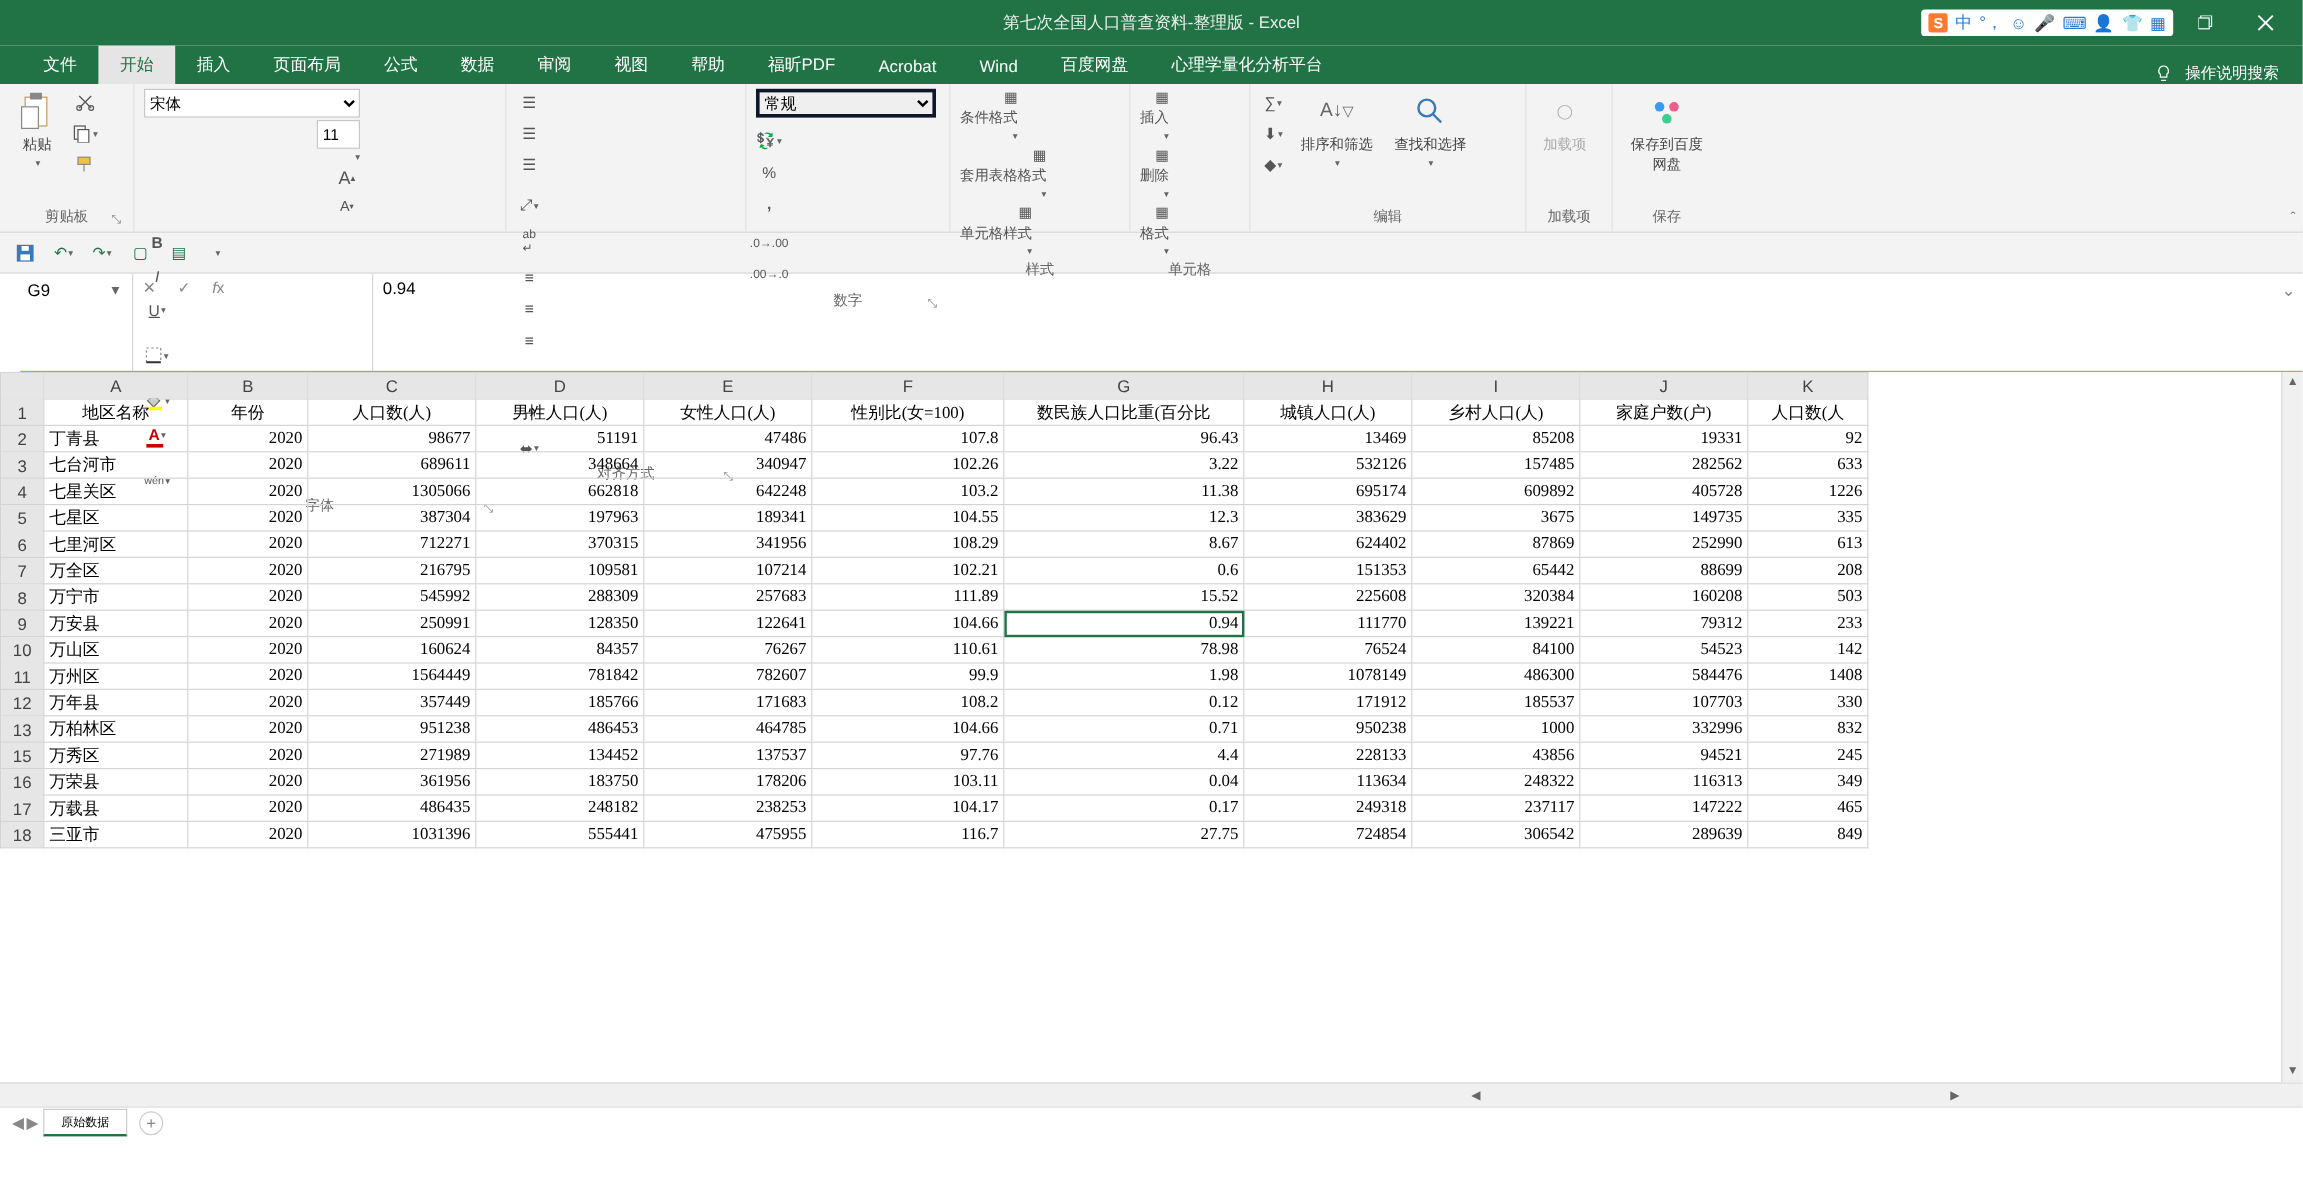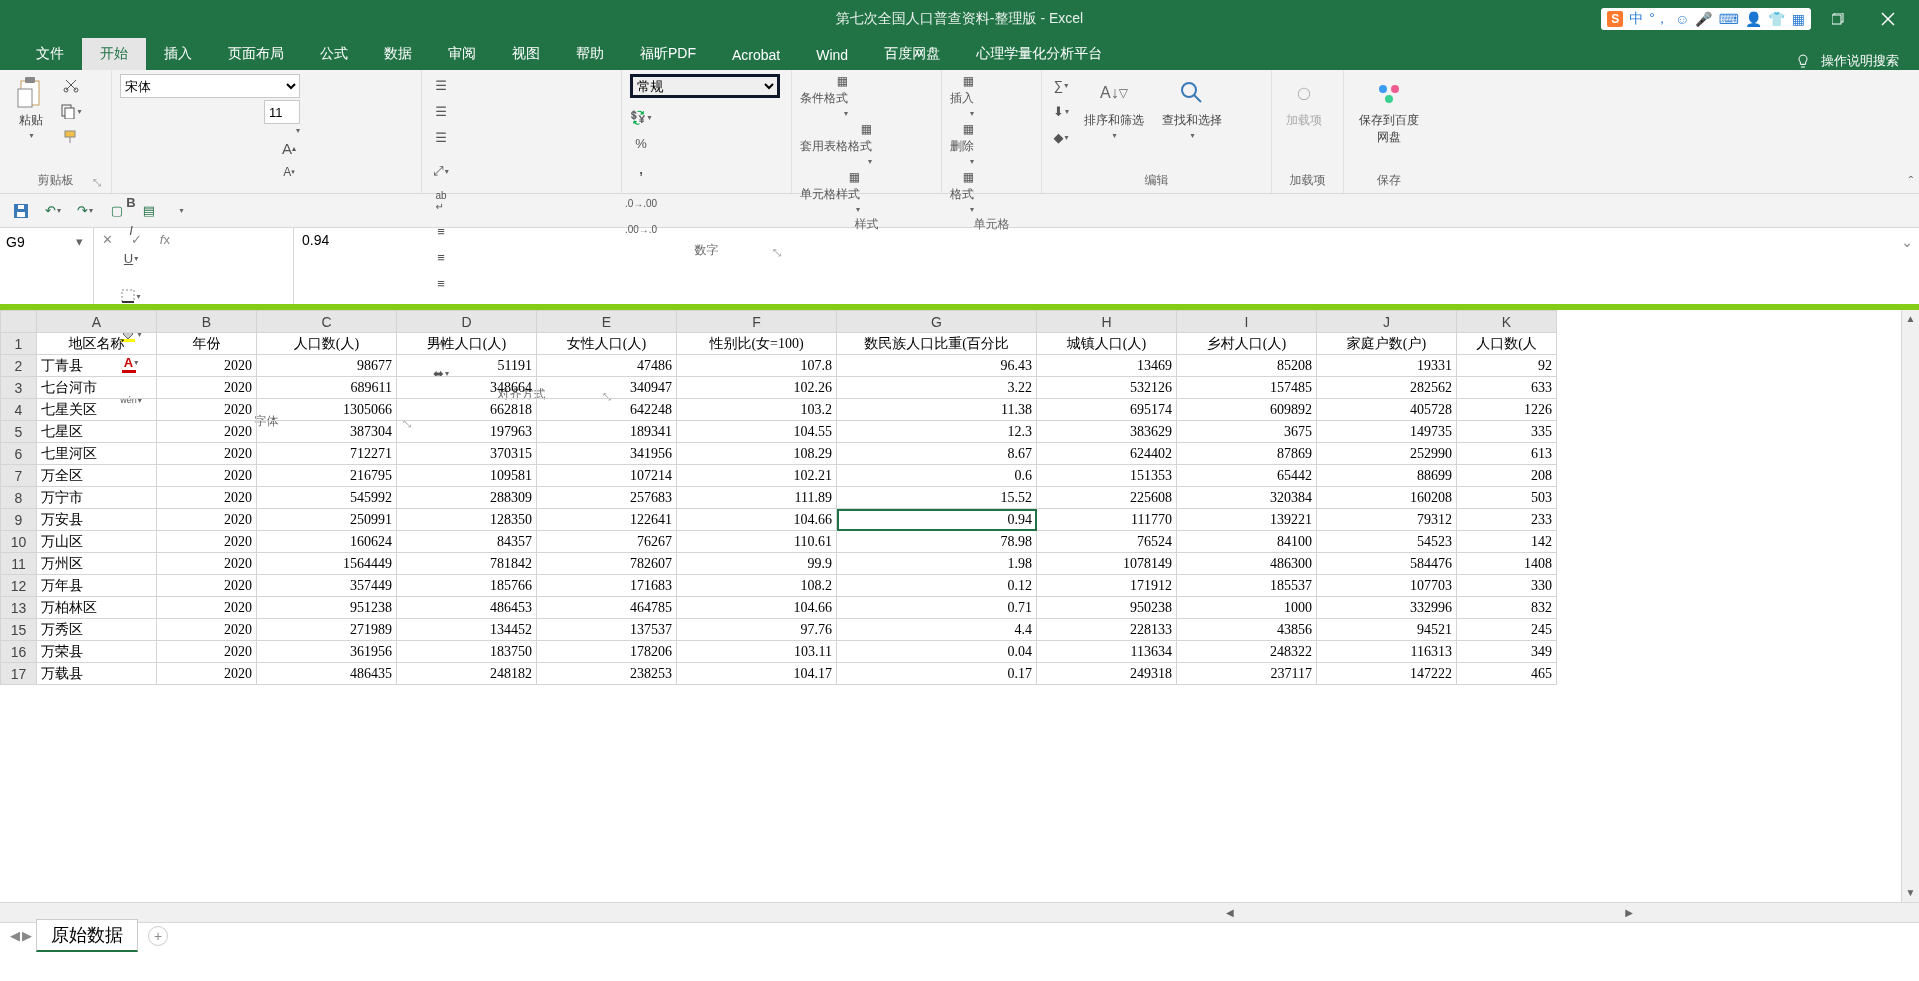--- a/index.html
+++ b/index.html
@@ -37,21 +37,21 @@
 select.font-name { width: 180px; height: 24px; font-size: 13px; border: 1px solid #c8c8c8; background: #fff; }
 input.font-size { width: 36px; height: 24px; font-size: 13px; border: 1px solid #c8c8c8; text-align: left; padding-left: 4px; }
 .toolbar-sep { width: 1px; background: #d8d8d8; margin: 2px 4px; align-self: stretch; }
 .ribbon-collapse { position: absolute; right: 6px; bottom: 4px; color: #666; }
 
 
 .qat { height: 34px; background: #f3f3f3; border-bottom: 1px solid #d8d8d8; display: flex; align-items: center; gap: 10px; padding-left: 10px; }
 .qat .mini-btn { color: #217346; }
 
 
-.formula-row { height: 82px; border-bottom: 6px solid #84cc16; display: flex; }
+.formula-row { height: 82px; border-bottom: 1px solid #84cc16; display: flex; margin-left: 17px; }
 .name-box { width: 94px; border-right: 1px solid #d8d8d8; display: flex; align-items: flex-start; padding: 4px; }
 .name-box input { width: 70px; border: none; font-size: 14px; padding: 2px; }
 .name-box .drp2 { color: #666; padding: 2px; }
 .fx-controls { width: 200px; display: flex; align-items: flex-start; padding: 4px 8px; gap: 18px; color: #888; border-right: 1px solid #d8d8d8; }
 .formula-input { flex: 1; padding: 4px 8px; font-size: 14px; position: relative; }
 .fx-expand { position: absolute; right: 6px; top: 6px; color: #888; }
 
 
 .grid-wrap { position: relative; height: 592px; overflow: hidden; }
 table.grid { border-collapse: collapse; table-layout: fixed; }
@@ -64,21 +64,21 @@
 .grid tr.header-row td { text-align: center; font-family: SimSun, serif; }
 .grid td.active { outline: 2px solid #217346; outline-offset: -2px; background: #fff; }
 .vscroll { position: absolute; right: 0; top: 0; bottom: 0; width: 18px; background: #f0f0f0; border-left: 1px solid #d8d8d8; }
 .vscroll .arrow { height: 18px; text-align: center; color: #666; font-size: 10px; line-height: 18px; }
 .hscroll-wrap { height: 20px; display: flex; align-items: center; border-top: 1px solid #d8d8d8; background: #f0f0f0; }
 .hscroll { flex: 1; display: flex; justify-content: center; gap: 40%; color: #666; font-size: 10px; }
 
 
 .sheet-tabs { height: 26px; background: #fff; border-top: 1px solid #d8d8d8; display: flex; align-items: center; padding-left: 10px; gap: 4px; }
 .sheet-nav { display: flex; gap: 2px; color: #888; }
-.sheet-tab { padding: 3px 14px; border: 1px solid #ccc; border-bottom: none; background: #fff; font-size: 18px; }
+.sheet-tab { padding: 3px 14px; border: 1px solid #ccc; border-bottom: none; background: #fff; font-size: 10px; }
 .sheet-tab.active { border-bottom: 2px solid #217346; font-weight: 500; }
 .add-sheet { width: 20px; height: 20px; border: 1px solid #ccc; border-radius: 50%; display: flex; align-items: center; justify-content: center; color: #888; margin-left: 6px; font-size: 14px; }
 
 svg { display: block; }
 </style>
 </head>
 <body>
 
 <div class="titlebar">
   <div class="title-text">第七次全国人口普查资料-整理版  -  Excel</div>
@@ -623,20 +623,34 @@
           <td class="num">486435</td>
           <td class="num">248182</td>
           <td class="num">238253</td>
           <td class="num">104.17</td>
           <td class="num">0.17</td>
           <td class="num">249318</td>
           <td class="num">237117</td>
           <td class="num">147222</td>
           <td class="num">465</td>
         </tr>
+        <tr>
+          <th>18</th>
+          <td class="txt">三亚市</td>
+          <td class="num">2020</td>
+          <td class="num">1031396</td>
+          <td class="num">555441</td>
+          <td class="num">475955</td>
+          <td class="num">116.7</td>
+          <td class="num">27.75</td>
+          <td class="num">724854</td>
+          <td class="num">306542</td>
+          <td class="num">289639</td>
+          <td class="num">849</td>
+        </tr>
       </tbody>
     </table>
   <div class="vscroll">
     <div class="arrow">▲</div>
     <div style="position:absolute;bottom:0;width:100%">
         <div class="arrow">▼</div>
       </div>
   </div>
 </div>
 <div class="hscroll-wrap">

